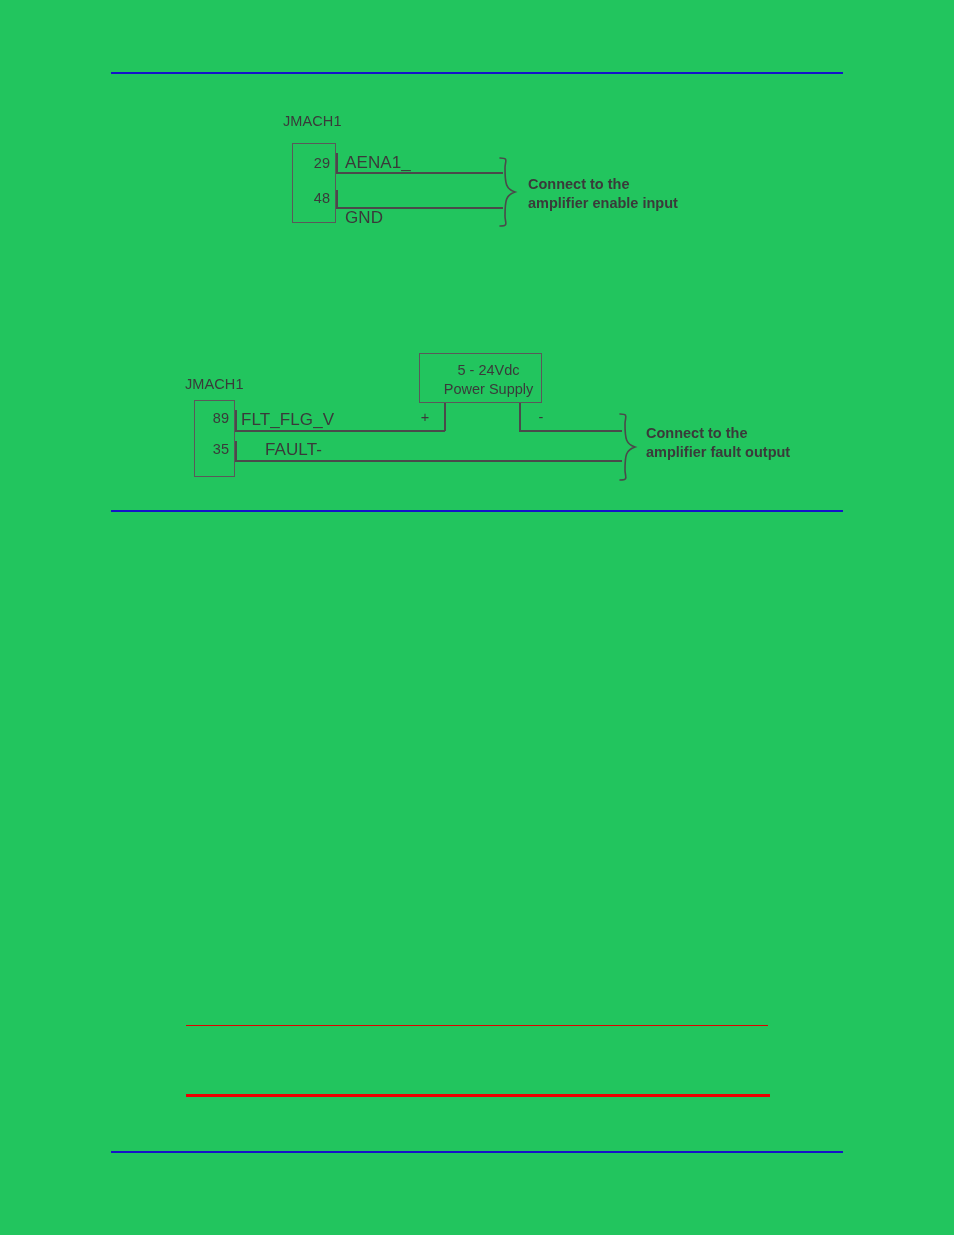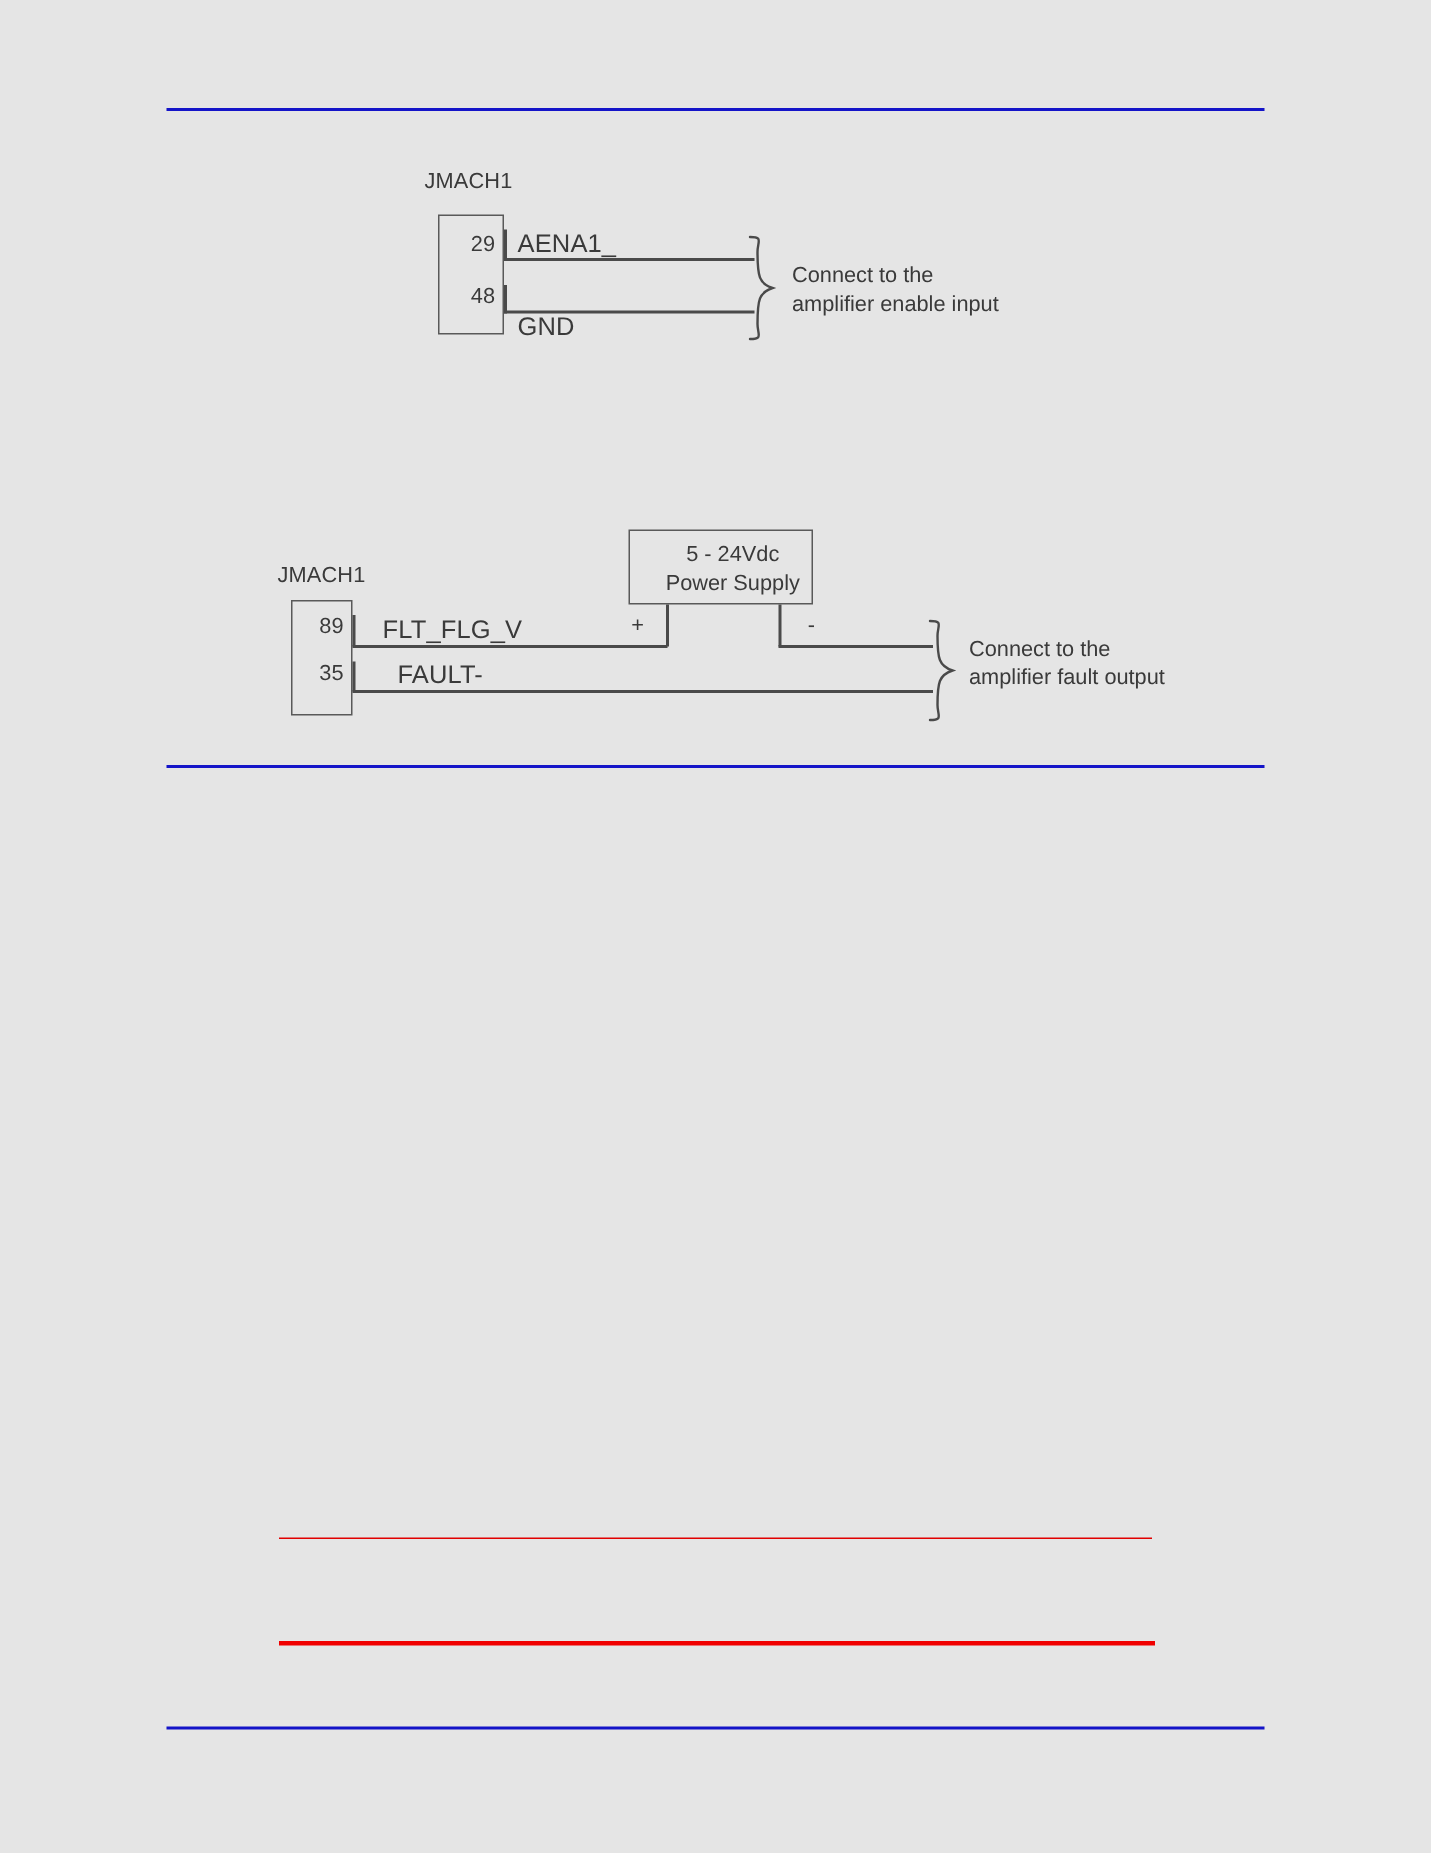--- a/index.html
+++ b/index.html
@@ -9,21 +9,21 @@
   }
   body {
     font-family: "Liberation Sans", sans-serif;
     color: #3a3a3a;
   }
   #page {
     position: relative;
     width: 954px;
     height: 1235px;
     overflow: hidden;
-    background: #e5e5e5;
+    background: #22c55e;
   }
   .rule {
     position: absolute;
     background: #1414c8;
   }
   .rule-red-thin {
     position: absolute;
     background: #e10000;
     height: 1px;
   }
@@ -67,20 +67,21 @@
     position: absolute;
     background: #4a4a4a;
     width: 1.6px;
   }
   .note {
     position: absolute;
     font-size: 14.5px;
     line-height: 19px;
     color: #3a3a3a;
     white-space: nowrap;
+    font-weight: bold;
   }
   .note div { white-space: nowrap; }
   .brace {
     position: absolute;
   }
   .ps-text {
     position: absolute;
     font-size: 14.5px;
     line-height: 19px;
     text-align: center;
@@ -143,21 +144,21 @@
     <div class="term" style="left:408px; top:409px; width:34px;">+</div>
     <div class="term" style="left:524px; top:409px; width:34px;">-</div>
 
     <div class="lbl lbl-conn" style="left:185px; top:376px;">JMACH1</div>
 
     <div class="box" style="left:194px; top:400px; width:41px; height:77px;"></div>
 
     <div class="pin-num" style="left:196px; top:410px; width:33px;">89</div>
     <div class="pin-num" style="left:196px; top:441px; width:33px;">35</div>
 
-    <div class="lbl" style="left:241px; top:410px;margin-left:14px;">FLT_FLG_V</div>
+    <div class="lbl" style="left:241px; top:410px;">FLT_FLG_V</div>
     <div class="lbl" style="left:241px; top:440px;margin-left:24px;">FAULT-</div>
 
     <div class="wire" style="left:235px; top:430px; width:210px;"></div>
     <div class="wire" style="left:519px; top:430px; width:103px;"></div>
     <div class="wire" style="left:235px; top:460px; width:387px;"></div>
     <div class="wire-v" style="left:235px; top:410px; height:21px;"></div>
     <div class="wire-v" style="left:235px; top:441px; height:20px;"></div>
 
     <div class="brace" style="left:616px; top:412px; width:30px; height:70px;">
       <svg width="30" height="70" viewBox="0 0 30 70">

